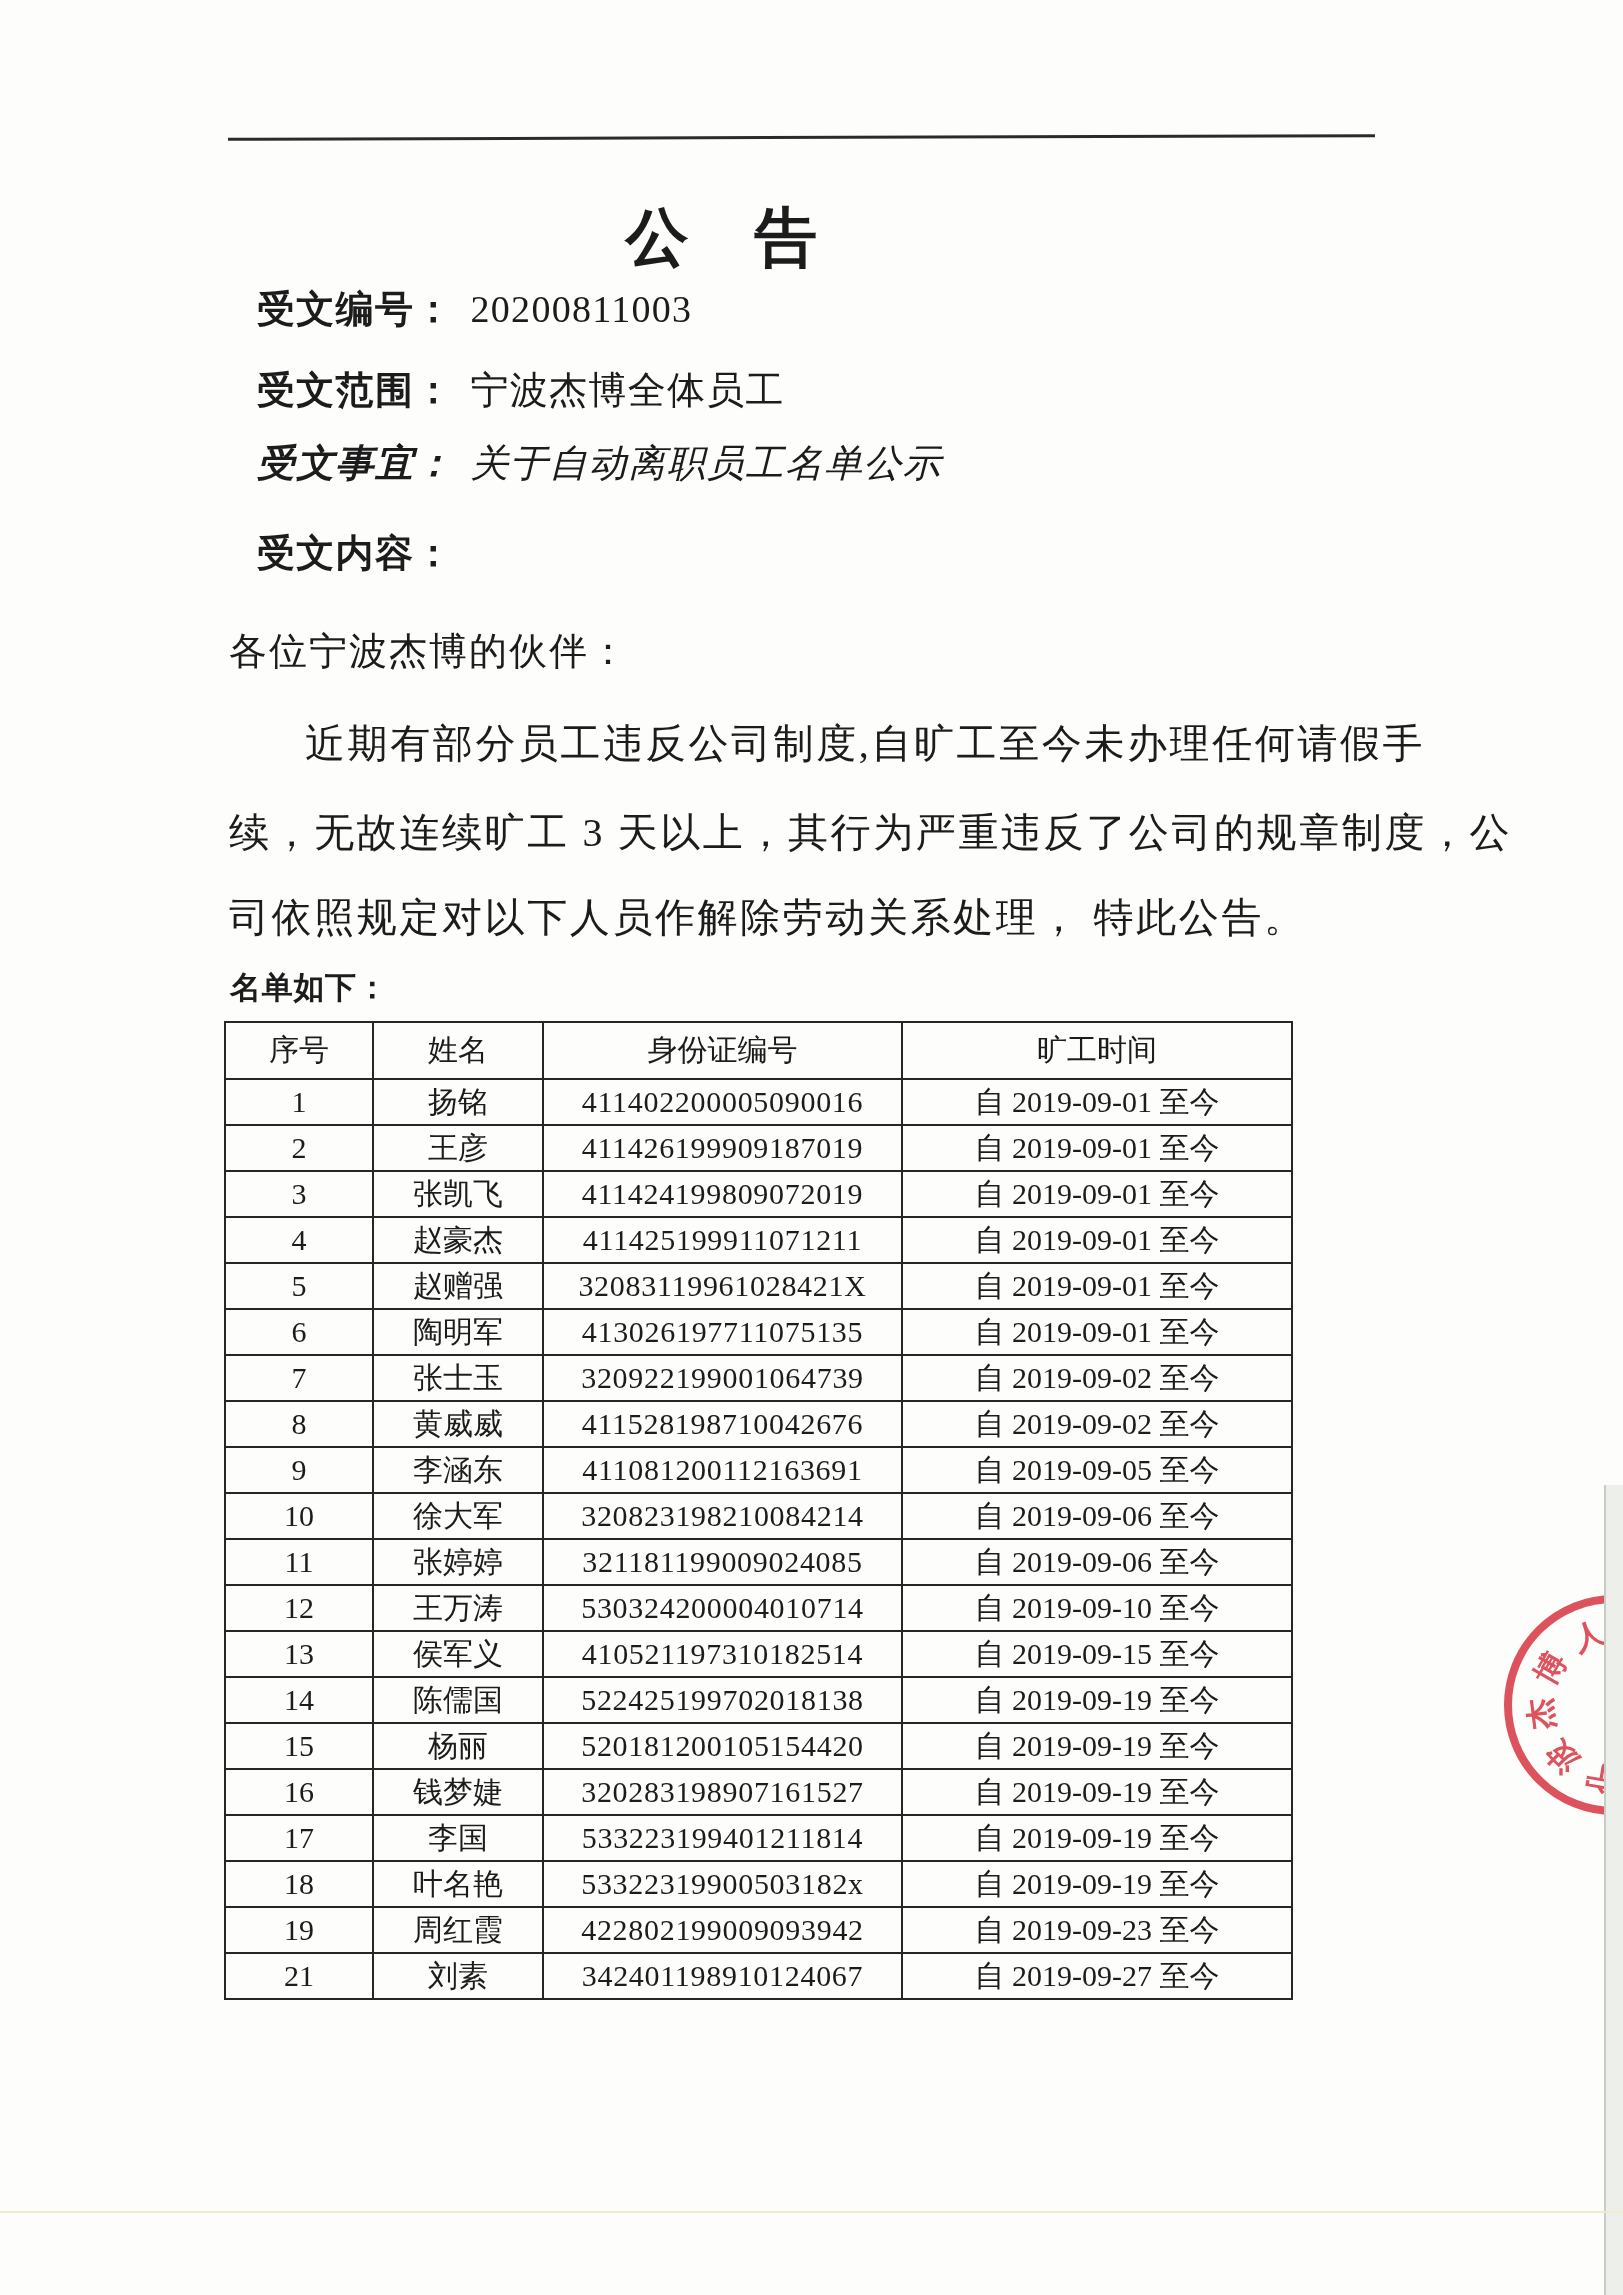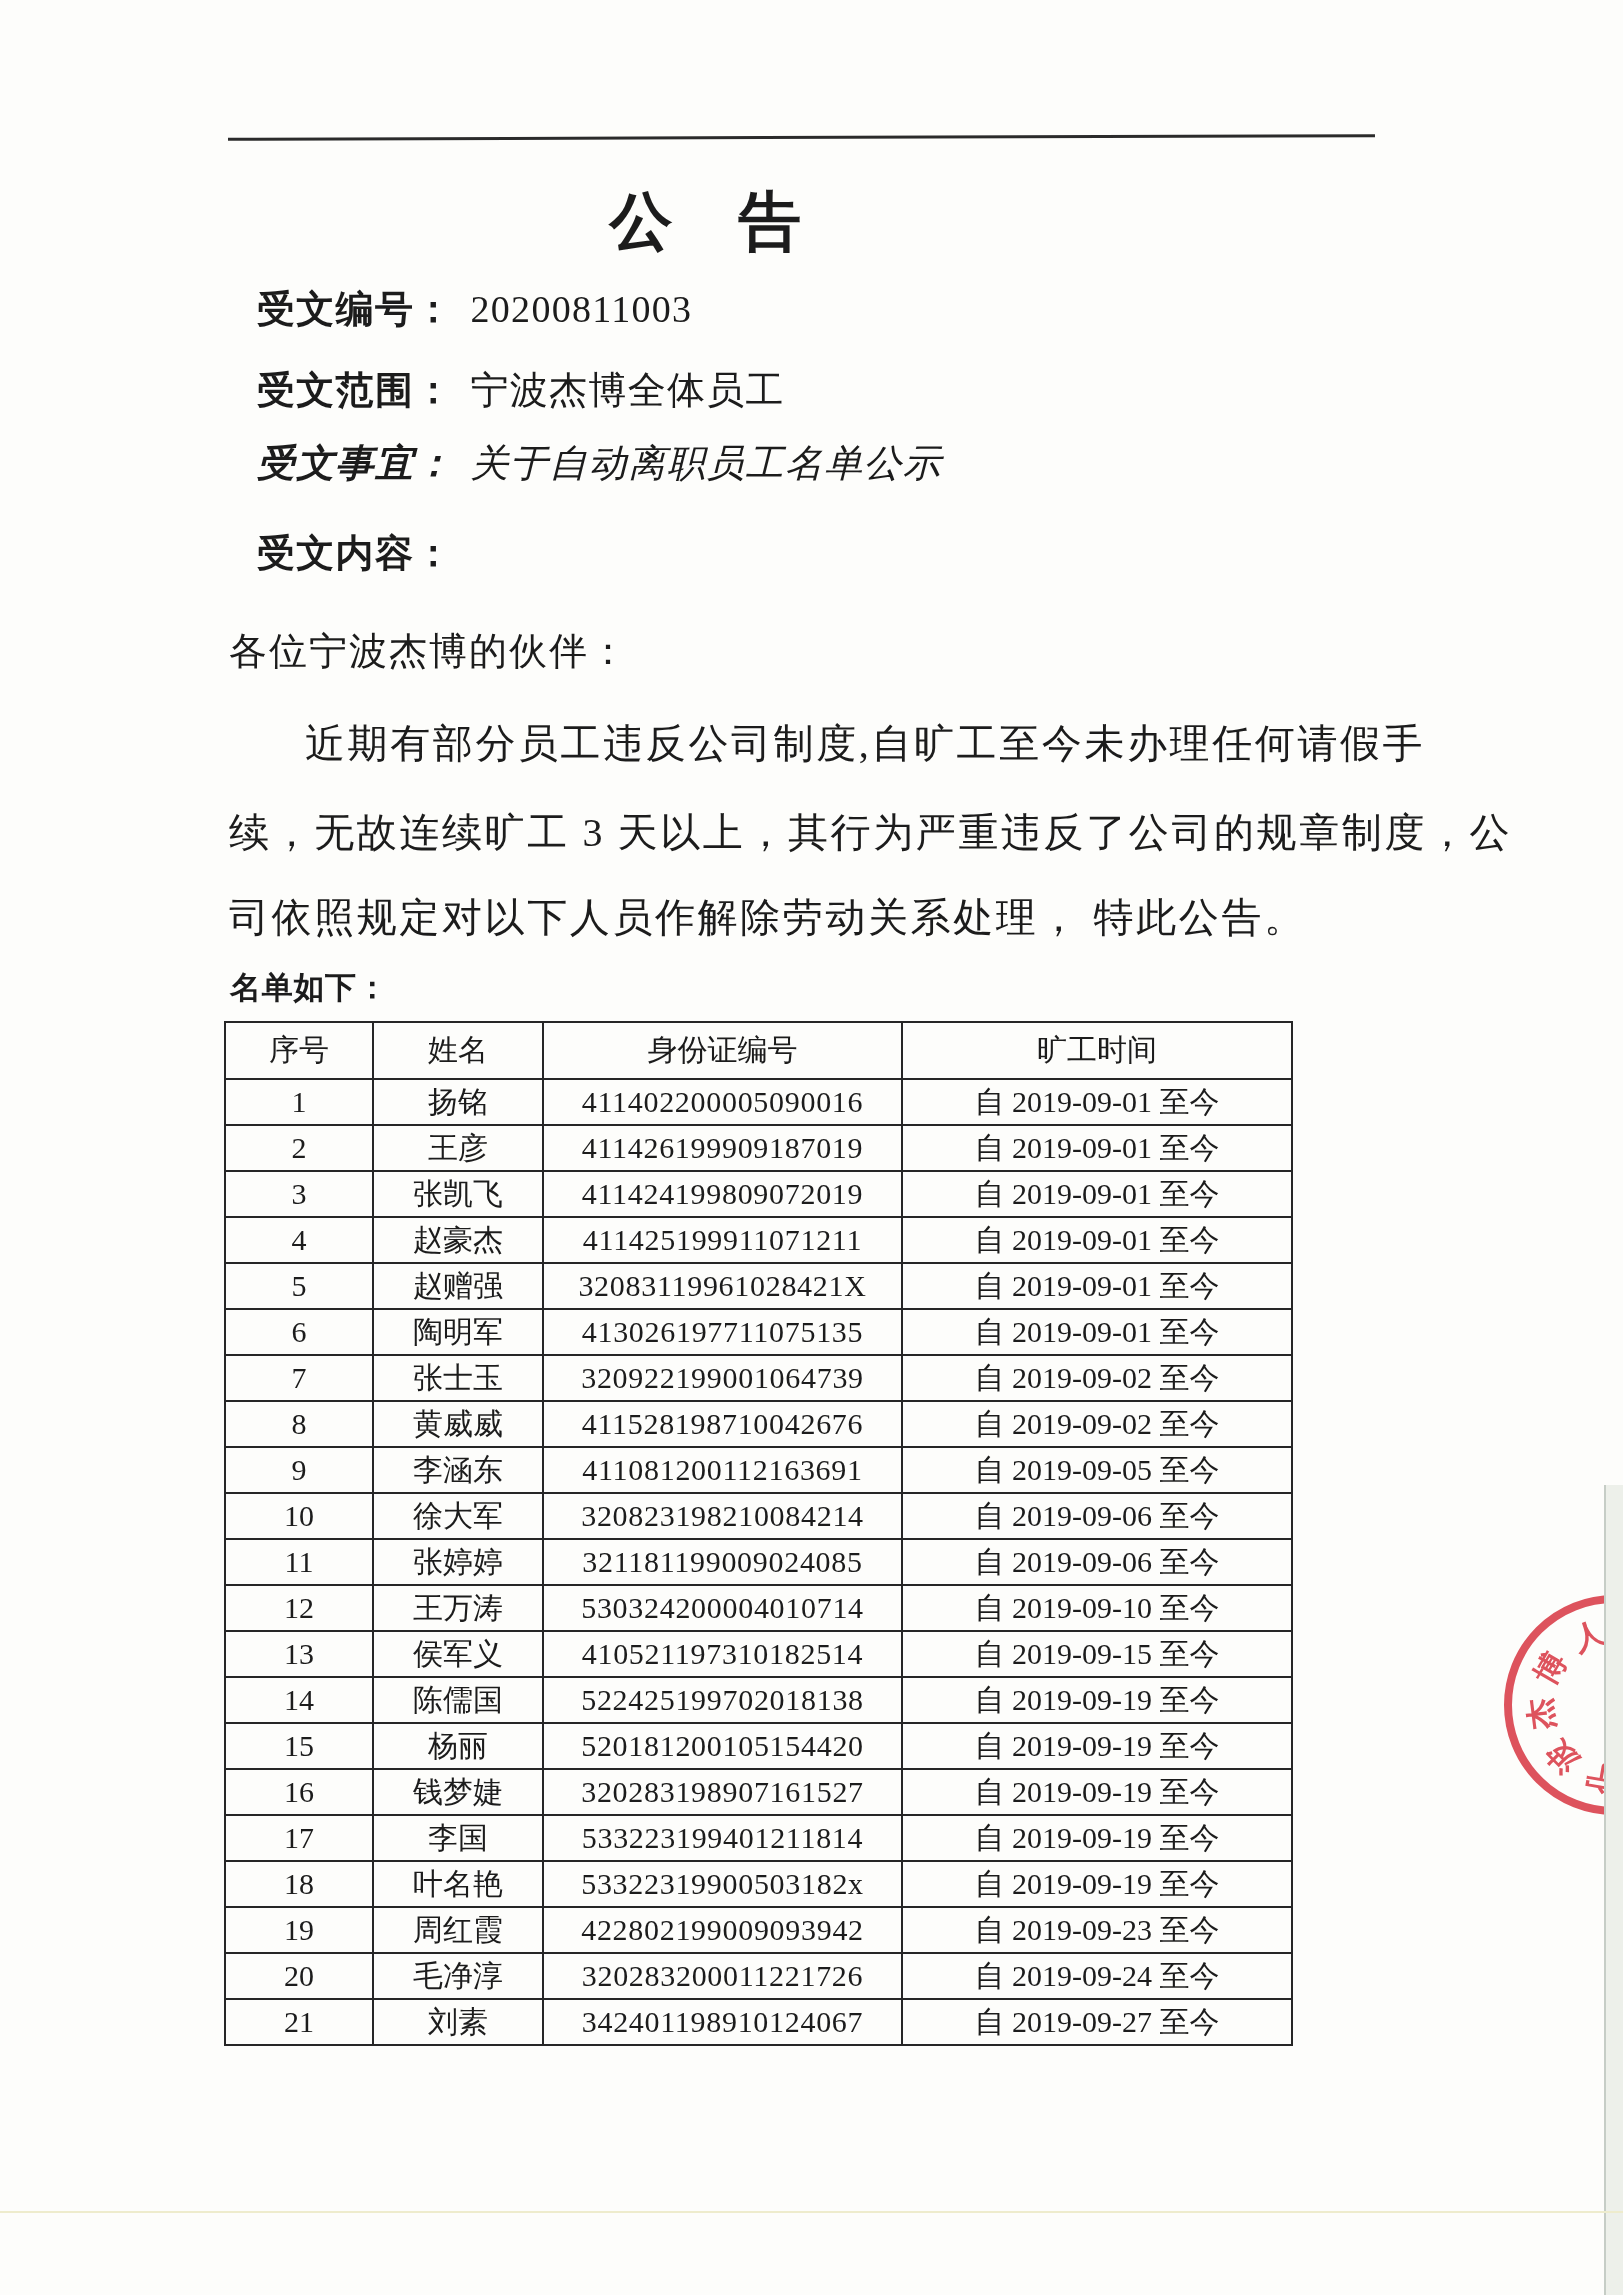--- a/index.html
+++ b/index.html
@@ -9,21 +9,21 @@
     background:#fdfdfb;
     overflow:hidden;
     font-family:"Liberation Serif","DejaVu Serif",serif;
     color:#1c1c1c;
   }
   .rule-top{
     position:absolute;left:228px;top:136px;width:1147px;height:3.3px;
     background:#2b2b2b;transform:rotate(-0.18deg);
   }
   .title{
-    position:absolute;left:0;top:187px;width:1412px;margin:0;
+    position:absolute;left:0;top:187px;width:1412px;margin:16px;
     text-align:center;
     font-family:"Liberation Sans","DejaVu Sans",sans-serif;
     font-weight:bold;font-size:63px;line-height:1.1;
     letter-spacing:1.3px;
   }
   .meta-line{
     position:absolute;left:229px;white-space:nowrap;
     font-size:38px;line-height:47px;
   }
   .meta-label{
@@ -242,26 +242,20 @@
           <td data-col="2">53322319900503182x</td>
           <td data-col="3">自 2019-09-19 至今</td>
         </tr>
         <tr>
           <td data-col="0">19</td>
           <td data-col="1">周红霞</td>
           <td data-col="2">422802199009093942</td>
           <td data-col="3">自 2019-09-23 至今</td>
         </tr>
         <tr>
-          <td data-col="0">20</td>
-          <td data-col="1">毛净淳</td>
-          <td data-col="2">320283200011221726</td>
-          <td data-col="3">自 2019-09-24 至今</td>
-        </tr>
-        <tr>
           <td data-col="0">21</td>
           <td data-col="1">刘素</td>
           <td data-col="2">342401198910124067</td>
           <td data-col="3">自 2019-09-27 至今</td>
         </tr>
       </tbody>
   </table>
 
   <div class="stamp" style="border-color: rgb(219, 69, 80);">
       <span class="stamp-char" style="color: rgb(219, 69, 80); transform: rotate(-170deg) translateY(-73px);">宁</span>

